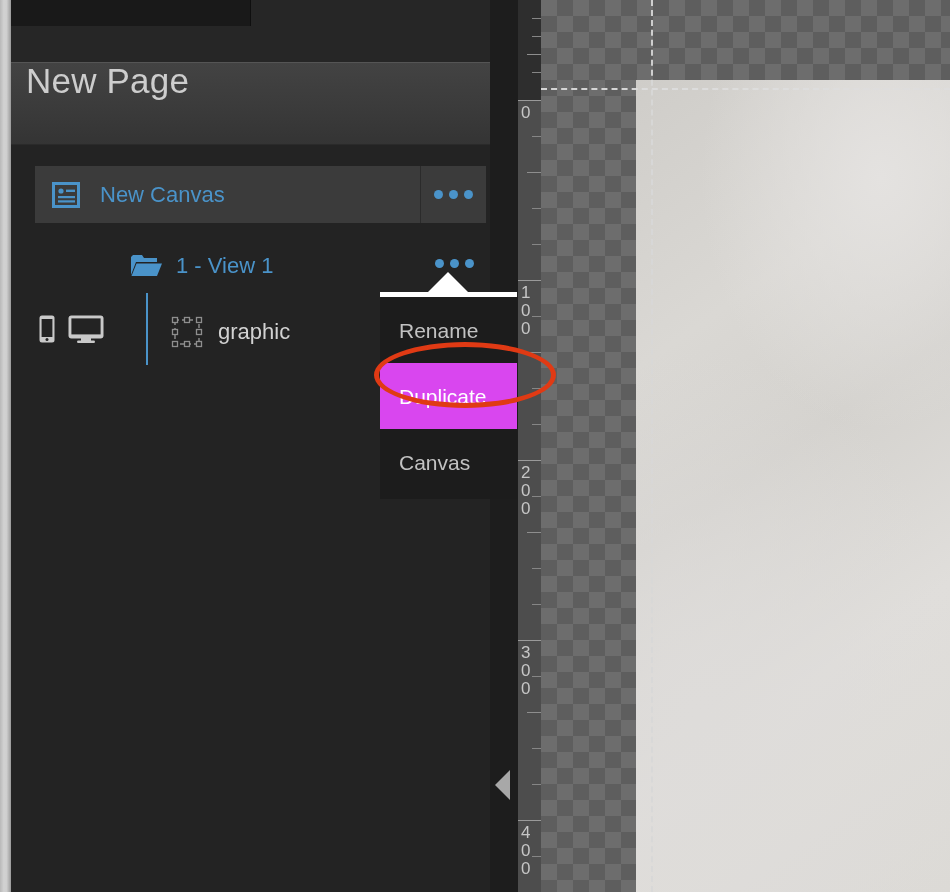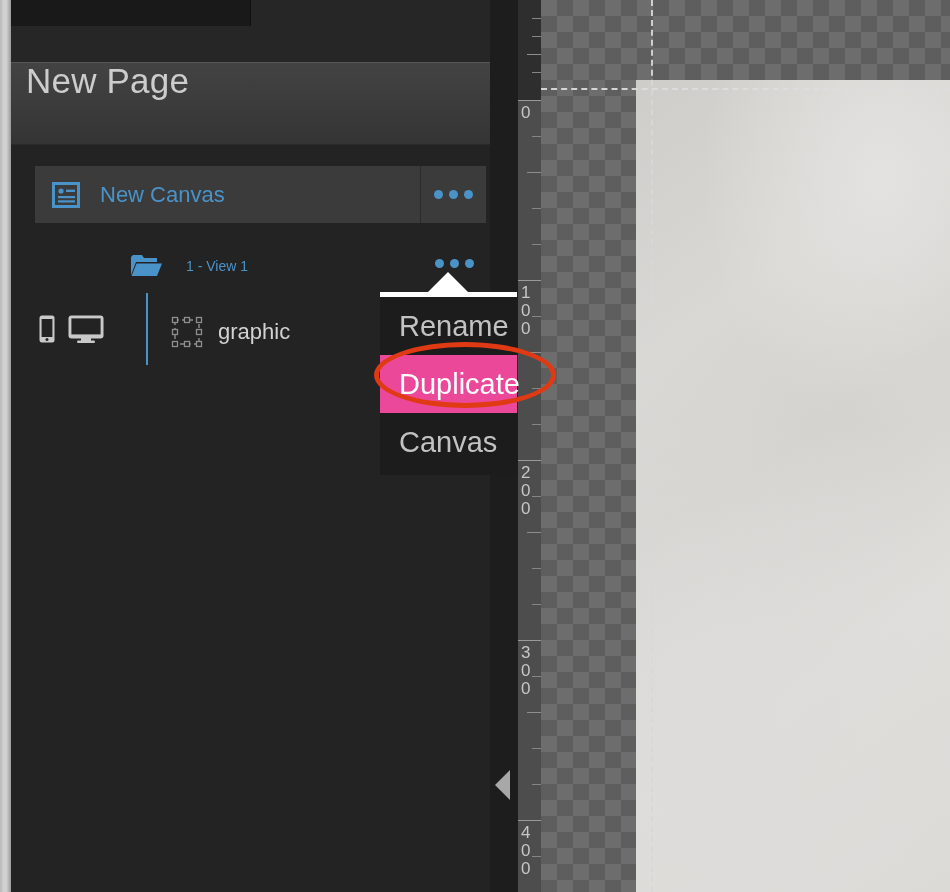--- a/index.html
+++ b/index.html
@@ -93,22 +93,22 @@
   }
 
   
   .folder-row {
     position: absolute; left: 0; top: 245px;
     width: 479px; height: 42px;
     display: flex; align-items: center;
   }
   .folder-icon { margin-left: 120px; width: 31px; height: 24px; flex: none; }
   .folder-label {
-    margin-left: 24px;
-    font-size: 14px;
+    margin-left: 14px;
+    font-size: 22px;
     color: #4a93c9;
     line-height: 1;
   }
   .folder-dots { position: absolute; left: 424px; top: 14px; }
 
   
   .device-icons {
     position: absolute; left: 28px; top: 315px;
     display: flex; align-items: flex-end; gap: 13px;
   }
@@ -226,29 +226,29 @@
   }
   .ctx-arrow {
     position: absolute; left: 424px; top: 272px;
     width: 0; height: 0;
     border-left: 24px solid transparent;
     border-right: 24px solid transparent;
     border-bottom: 24px solid #ffffff;
     z-index: 9;
   }
   .ctx-item {
-    height: 58px;
+    height: 66px;
     display: flex; align-items: center;
     padding-left: 19px;
-    font-size: 29px;
+    font-size: 21px;
     color: #c2c2c2;
     line-height: 1;
   }
   .ctx-item.highlighted {
-    background: #ec4899;
+    background: #d946ef;
     color: #ffffff;
   }
 
   
   .annotation-ellipse {
     position: absolute; left: 374px; top: 342px;
     width: 182px; height: 66px;
     border: 5px solid #e03a14;
     border-radius: 50%;
     z-index: 10;

